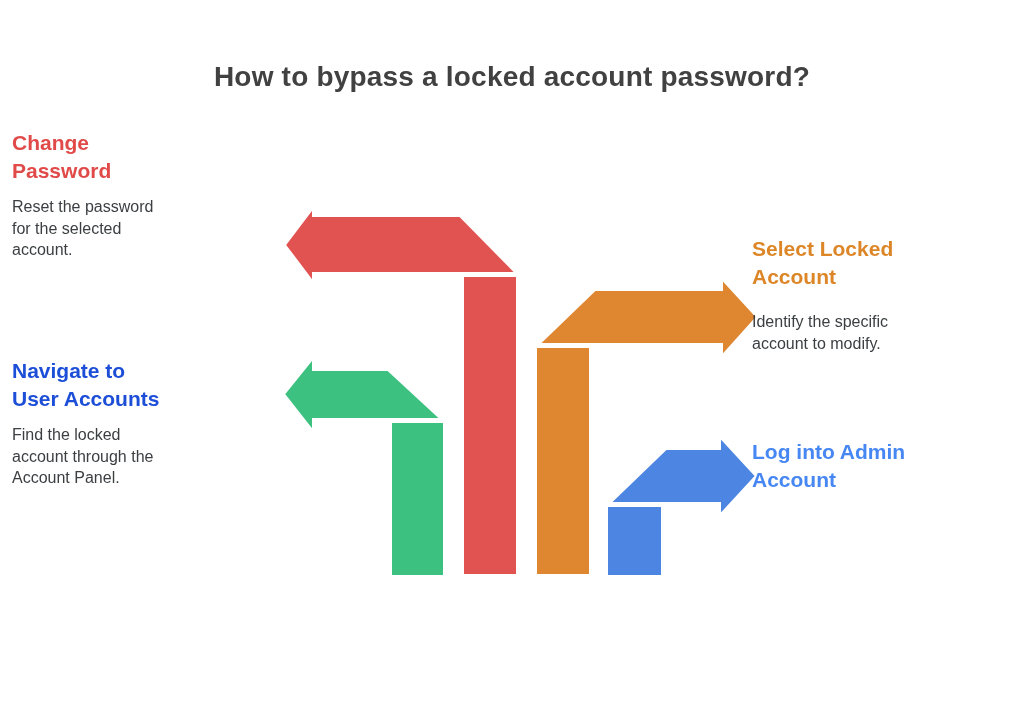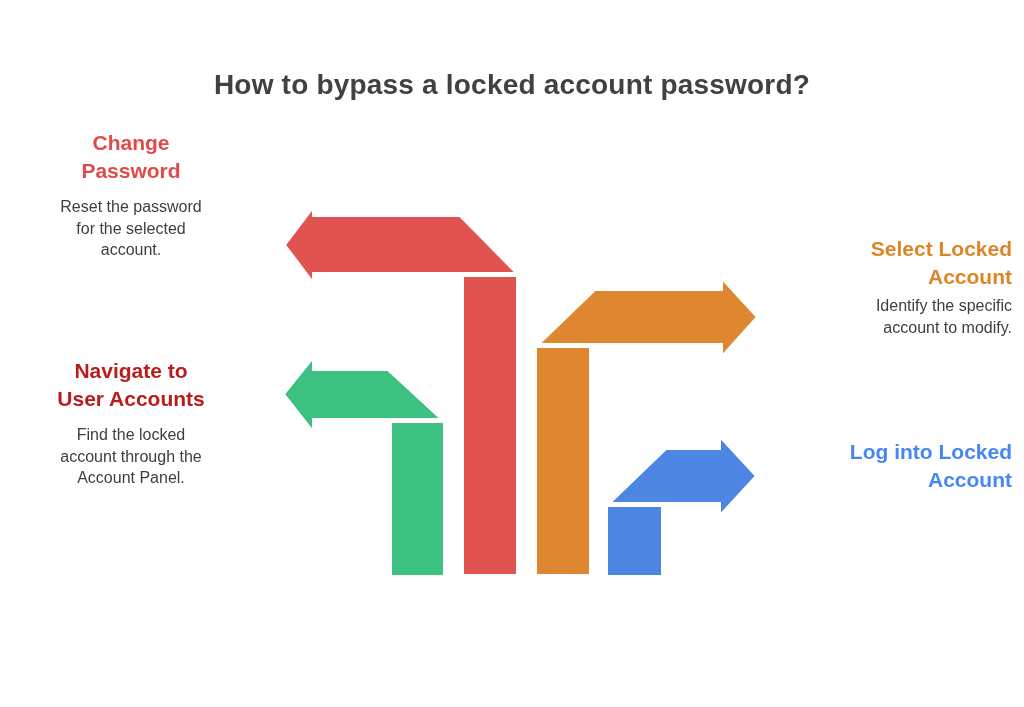--- a/index.html
+++ b/index.html
@@ -15,59 +15,58 @@
     position: absolute;
     top: 60px;
     left: 0;
     width: 1024px;
     text-align: center;
     font-size: 28px;
     line-height: 34px;
     font-weight: 700;
     letter-spacing: 0.2px;
     white-space: pre-line;
-    margin-top: 8px;
   }
   .arrows-svg {
     position: absolute;
     top: 0;
     left: 0;
   }
   .shape {
     stroke: #ffffff;
     stroke-width: 2;
     stroke-linejoin: miter;
   }
   .block {
     position: absolute;
   }
   .block.left {
-    left: 26px;
+    left: 12px;
     width: 210px;
-    text-align: center;
+    text-align: left;
   }
   .block.right {
-    left: 796px;
+    left: 752px;
     width: 216px;
-    text-align: right;
+    text-align: left;
   }
   .block h2 {
     font-size: 21px;
     line-height: 28px;
     font-weight: 700;
     white-space: pre-line;
   }
   .block p {
     font-size: 16px;
     line-height: 21.5px;
     font-weight: 400;
     white-space: pre-line;
   }
   .block.left p { margin-top: 11px; }
-  .block.right p { margin-top: 4px; }
+  .block.right p { margin-top: 20px; }
   .block.change-password { top: 129px; }
   .block.navigate-user-accounts { top: 357px; }
   .block.select-locked-account { top: 235px; }
   .block.log-into-admin-account { top: 438px; }
 </style>
 </head>
 <body>
 
 <div class="canvas">
 
@@ -98,32 +97,32 @@
 
   <section class="block left change-password">
     <h2 style="color: rgb(224, 74, 72);">Change
 Password</h2>
     <p style="color: rgb(59, 63, 66);">Reset the password
 for the selected
 account.</p>
   </section>
 
   <section class="block left navigate-user-accounts">
-    <h2 style="color: #b91c1c;">Navigate to
+    <h2 style="color: #1d4ed8;">Navigate to
 User Accounts</h2>
     <p style="color: rgb(59, 63, 66);">Find the locked
 account through the
 Account Panel.</p>
   </section>
 
   <section class="block right select-locked-account">
     <h2 style="color: rgb(221, 134, 40);">Select Locked
 Account</h2>
     <p style="color: rgb(59, 63, 66);">Identify the specific
 account to modify.</p>
   </section>
 
   <section class="block right log-into-admin-account">
-    <h2 style="color: rgb(71, 135, 243);">Log into Locked
+    <h2 style="color: rgb(71, 135, 243);">Log into Admin
 Account</h2>
   </section>
 
 </div>
 
 </body></html>

